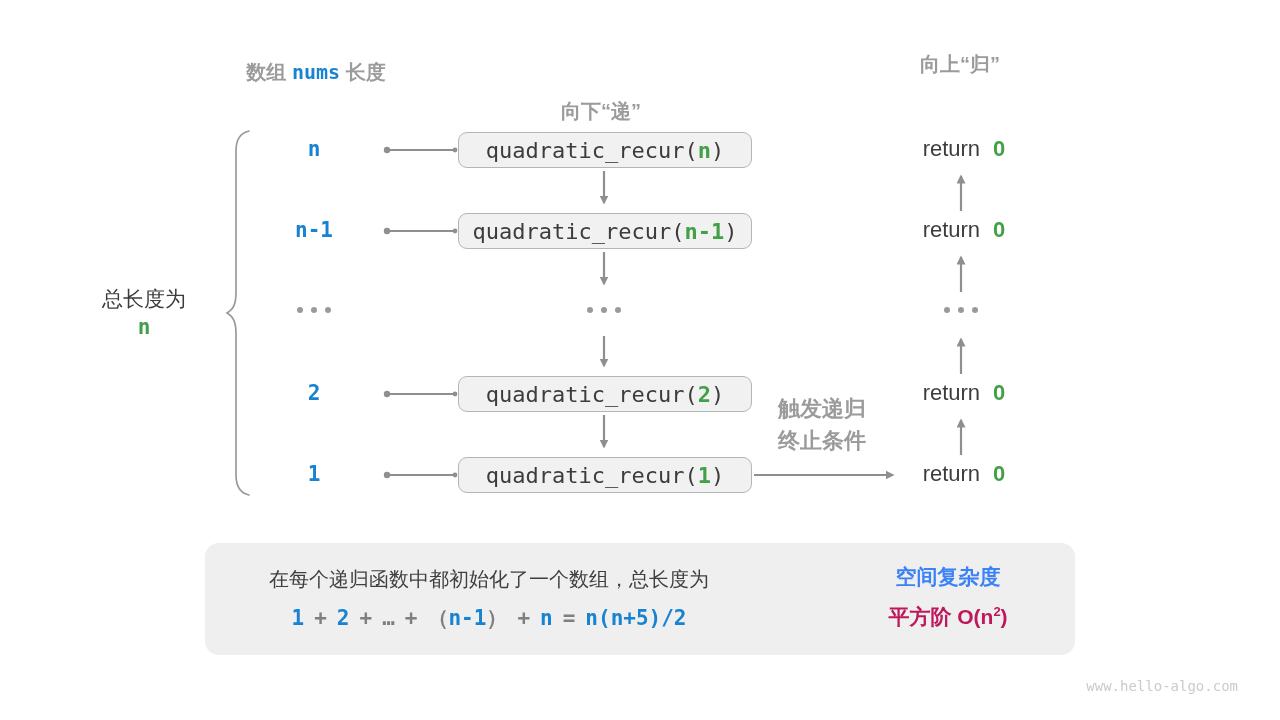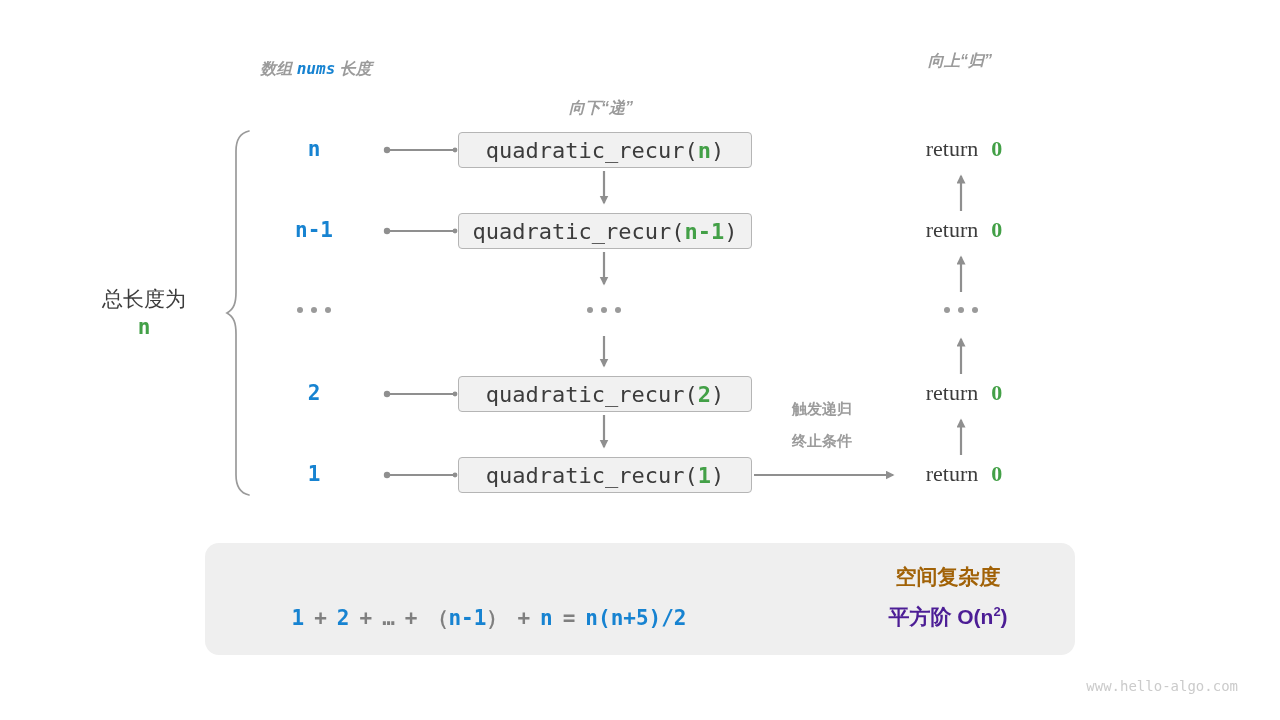--- a/index.html
+++ b/index.html
@@ -8,81 +8,81 @@
     width:1280px;height:720px;
     background:#ffffff;
     overflow:hidden;
     font-family:"Liberation Sans","DejaVu Sans",sans-serif;
   }
   .layer{position:absolute;left:0;top:0;z-index:0;}
   .abs{position:absolute;z-index:1;}
   .cxy{transform:translateX(-50%);}
 
   
-  .hdr{font-size:16px;font-weight:bold;color:#9b9b9b;white-space:nowrap;font-style:italic;}
+  .hdr{font-size:20px;font-weight:bold;color:#9b9b9b;white-space:nowrap;}
   .hdr .code{font-family:"DejaVu Sans Mono","Liberation Mono",monospace;color:#1783d1;}
 
   
   .rowlabel{
     font-family:"DejaVu Sans Mono","Liberation Mono",monospace;
     font-size:21px;font-weight:bold;color:#1783d1;white-space:nowrap;
   }
 
   
   .callbox{
     left:458px;width:294px;height:36px;
-    background:#f1f1f1;border:1.5px solid #b5b5b5;border-radius:4px;
+    background:#f1f1f1;border:1.5px solid #b5b5b5;border-radius:9px;
     display:flex;align-items:center;justify-content:center;
     font-family:"DejaVu Sans Mono","Liberation Mono",monospace;
     font-size:22px;color:#3c3c3c;white-space:nowrap;box-sizing:border-box;
   }
   .callbox .param{color:#43a047;font-weight:bold;}
 
   
   .ret{
-    font-family:Liberation Serif, serif;
+    font-family:Liberation Sans, sans-serif;
     font-size:22px;color:#3c3c3c;white-space:nowrap;text-align:right;
   }
   .ret .zero{color:#43a047;font-weight:bold;margin-left:13px;}
 
   
   .dots{display:flex;gap:8px;align-items:center;}
   .dots .dot{width:6px;height:6px;border-radius:50%;background:#9a9a9a;}
 
   
   .depth-label{font-size:21px;color:#3c3c3c;white-space:nowrap;}
   .depth-n{
     font-family:"DejaVu Sans Mono","Liberation Mono",monospace;
     font-size:21px;font-weight:bold;color:#43a047;
   }
 
   
   .trigger{
-    font-size:15px;font-weight:bold;color:#9b9b9b;
+    font-size:22px;font-weight:bold;color:#9b9b9b;
     text-align:left;line-height:32px;white-space:nowrap;
   }
 
   
   .panel{
     left:205px;top:543px;width:870px;height:112px;
     background:#efefef;border-radius:14px;
   }
   .panel-desc{font-size:20px;color:#3f3f3f;white-space:nowrap;}
   .formula{
     font-family:"DejaVu Sans Mono","Liberation Mono",monospace;
     font-size:21px;font-weight:bold;white-space:nowrap;
     display:flex;align-items:baseline;
   }
   .ftok{margin:0 5px;color:#7f7f7f;}
   .ftok.blue{color:#1783d1;}
   .ftok.tr{margin-right:0;}
   .ftok.tl{margin-left:0;}
-  .space-title{font-size:21px;font-weight:bold;color:#a16207;white-space:nowrap;}
+  .space-title{font-size:21px;font-weight:bold;color:#3b82f6;white-space:nowrap;}
   .complexity{
-    font-size:21px;font-weight:bold;color:#4c1d95;white-space:nowrap;
+    font-size:21px;font-weight:bold;color:#be185d;white-space:nowrap;
     font-family:"Liberation Sans","DejaVu Sans",sans-serif;
   }
   .complexity sup{font-size:13px;}
 
   
   .watermark{
     right:42px;top:678px;left:auto;
     font-family:"DejaVu Sans Mono","Liberation Mono",monospace;
     font-size:14px;color:#cbcbcb;white-space:nowrap;
   }
@@ -209,20 +209,21 @@
   <div class="abs cxy ret" style="left:964px;top:461px;">
     <span>return</span><span class="zero">0</span>
   </div>
 
   <div class="abs cxy trigger" style="left:822px;top:393px;">
     <div>触发递归</div>
     <div>终止条件</div>
   </div>
 
   <div class="abs panel"></div>
+  <div class="abs cxy panel-desc" style="left:489px;top:566px;">在每个递归函数中都初始化了一个数组，总长度为</div>
   <div class="abs formula" style="left:489px;top:604px;transform:translateX(-50%);">
     <span class="ftok blue">1</span>
     <span class="ftok">+</span>
     <span class="ftok blue">2</span>
     <span class="ftok">+</span>
     <span class="ftok">…</span>
     <span class="ftok">+</span>
     <span class="ftok tr">（</span>
     <span class="ftok blue tl tr">n-1</span>
     <span class="ftok tl">）</span>

